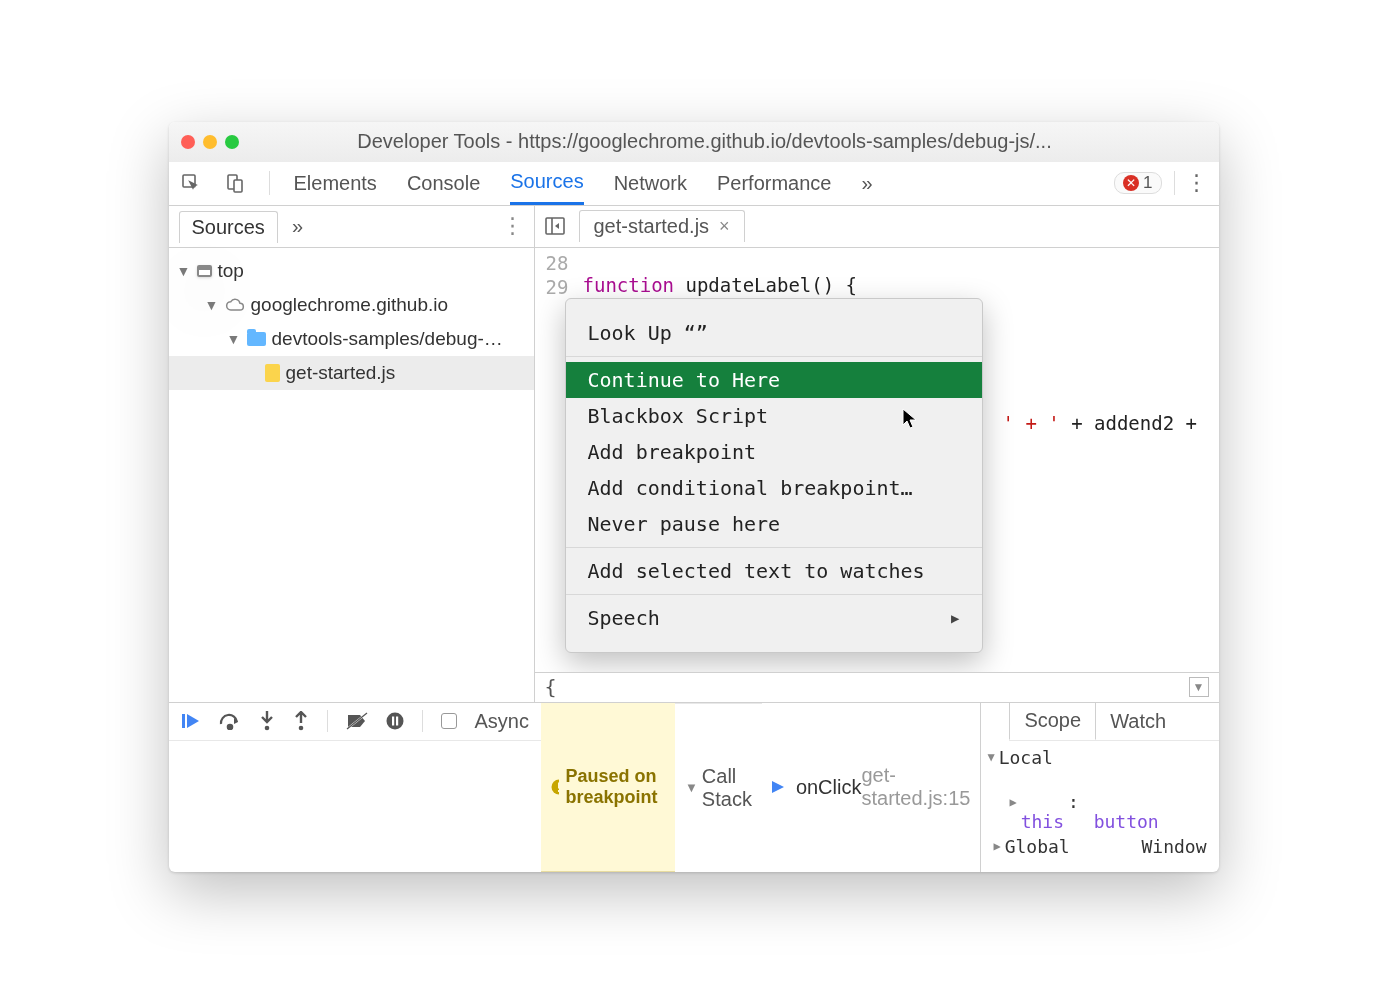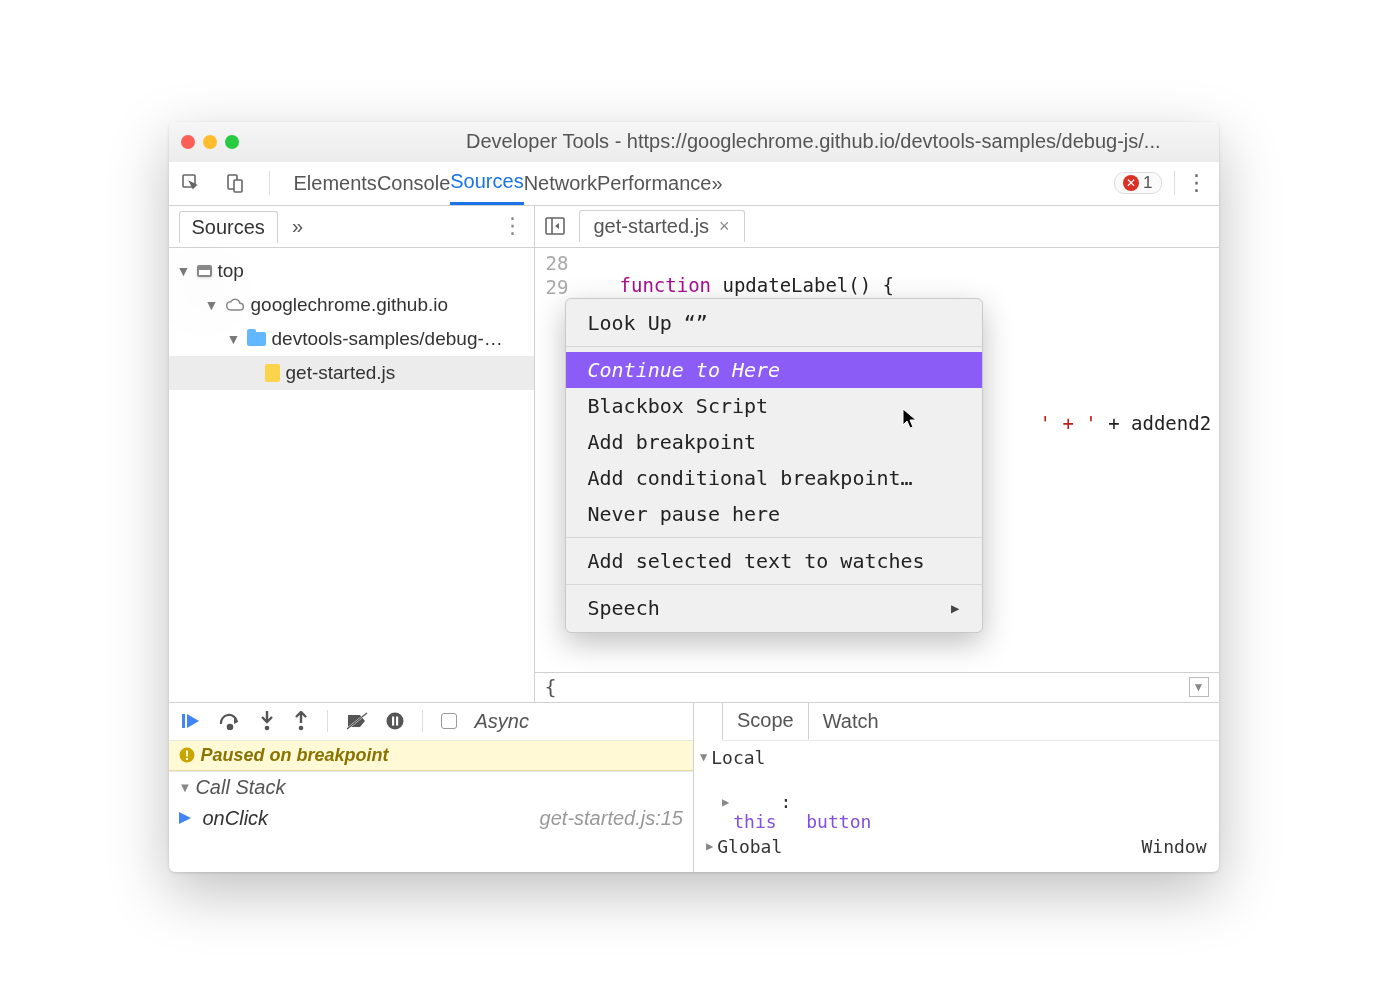--- a/index.html
+++ b/index.html
@@ -31,33 +31,33 @@
     display: flex;
     align-items: center;
     padding: 0 12px;
     gap: 10px;
   }
   .traffic { display: flex; gap: 8px; }
   .tl { width: 14px; height: 14px; border-radius: 50%; }
   .tl.r { background:#ff5f57; }
   .tl.y { background:#ffbd2e; }
   .tl.g { background:#28ca41; }
-  .titlebar .title { flex:1; text-align:right; color:#555; font-size:20px; white-space:nowrap; overflow:hidden; text-overflow:ellipsis; padding-right:46px;}
+  .titlebar .title { flex:1; text-align:center; color:#555; font-size:20px; white-space:nowrap; overflow:hidden; text-overflow:ellipsis; padding-right:46px;}
   .toolbar {
     height: 44px;
     border-bottom: 1px solid #d0d0d0;
     display: flex;
     align-items: center;
     gap: 24px;
     padding: 0 12px;
     color:#555;
   }
   .toolbar .iconbtn { width:20px; height:20px; display:flex; align-items:center; justify-content:center; color:#666; }
   .toolbar .divider { width:1px; height:24px; background:#ddd; }
-  .tabs { display:flex; align-items:center; height:100%; }
+  .tabs { display:flex; gap:30px; align-items:center; height:100%; }
   .tabs .tab { cursor:pointer; height:100%; display:flex; align-items:center; }
   .tabs .tab.active { color:#1a73e8; border-bottom:3px solid #1a73e8; }
   .toolbar .right { margin-left:auto; display:flex; align-items:center; gap:12px; }
   .errpill { display:flex; align-items:center; gap:4px; color:#555; background:#fafafa; border:1px solid #ddd; border-radius:10px; padding:0 8px; height:22px; font-size:17px; }
   .errcircle { width:16px; height:16px; border-radius:50%; background:#d93025; color:#fff; display:flex; align-items:center; justify-content:center; font-size:12px;}
   .content { flex:1; display:flex; min-height:0; }
   .left {
     width: 366px;
     border-right: 1px solid #d0d0d0;
     display:flex; flex-direction:column;
@@ -79,27 +79,27 @@
   .ficon.doc.none { background:#c9c9c9; }
   .ficon.doc.js { background:#fbd44c; }
   .right-pane { flex:1; display:flex; flex-direction:column; min-width:0; position:relative; }
   .rp-head { height:42px; border-bottom:1px solid #d0d0d0; display:flex; align-items:center; gap:14px; padding:0 10px; color:#555;}
   .rp-head .ftab { border:1px solid #d0d0d0; border-radius:3px 3px 0 0; border-bottom:none; padding:4px 14px; background:#fff; display:flex; align-items:center; gap:10px;}
   .rp-head .closex { color:#888; font-size:18px; }
   .editor { flex:1; display:flex; font-family: Menlo, Monaco, monospace; font-size:19px; position:relative; overflow:hidden; }
   .gutter { width:40px; background:#fff; color:#aaa; text-align:right; padding:4px 6px 0 0; user-select:none;}
   .gutter div { height:24px; }
   .code { flex:1; padding:4px 0 0 8px; white-space:pre; color:#222; overflow:hidden;}
-  .code div { height:24px;margin-left:37px; }
+  .code div { height:24px; }
   .kw { color:#aa0d91; }
   .str { color:#c41a16; }
   .footer-row { height:30px; border-top:1px solid #d0d0d0; display:flex; align-items:center; justify-content:space-between; padding:0 10px; color:#555;}
   .dropdownglyph { width:20px; height:20px; border:1px solid #bbb; display:flex; align-items:center; justify-content:center; color:#888; font-size:12px;}
   .bottom { height:170px; border-top:1px solid #d0d0d0; display:flex; }
-  .b-left { flex:1; border-right:1px solid #d0d0d0; display:flex; flex-direction:column;font-style:italic; }
+  .b-left { flex:1; border-right:1px solid #d0d0d0; display:flex; flex-direction:row; }
   .b-right { flex:1; display:flex; flex-direction:column; }
   .dbg-toolbar { height:38px; display:flex; align-items:center; gap:18px; padding:0 12px; color:#555; border-bottom:1px solid #e8e8e8;}
   .dbg-toolbar .sep { width:1px; height:22px; background:#ddd; }
   .dbg-toolbar .cb { width:16px; height:16px; border:1px solid #999; border-radius:3px; display:inline-block;}
   .paused { background:#fff9d6; color:#8a7300; font-weight:bold; padding:4px 10px; border-bottom:1px solid #e8dca0; display:flex; align-items:center; gap:6px; font-size:18px;}
   .section { padding:4px 10px; border-top:1px solid #e8e8e8; color:#555; display:flex; align-items:center; gap:4px;}
   .stackrow { padding:4px 10px; display:flex; justify-content:space-between; align-items:center;}
   .stackrow .fname { color:#999; }
   .scope-tabs { height:38px; display:flex; align-items:center; border-bottom:1px solid #e8e8e8;margin-left:28px; }
   .scope-tabs .stab { padding:0 14px; height:100%; display:flex; align-items:center; color:#555;}
@@ -109,27 +109,27 @@
   .purple { color:#8250df;margin-top:39px; }
   .scope-line { display:flex; justify-content:space-between; padding:2px 6px;}
   .ctxmenu {
     position:absolute;
     top:50px; left:30px;
     width:418px;
     background:#f0f0f0;
     border:1px solid #c9c9c9;
     border-radius:6px;
     box-shadow: 0 10px 30px rgba(0,0,0,0.25);
-    padding:6px 0;
+    padding:16px 0;
     font-size:20px;
     color:#222;
   }
   .ctxmenu .sepline { height:1px; background:#d8d8d8; margin:5px 0; }
   .ctxmenu .mi { padding:6px 22px; display:flex; align-items:center; justify-content:space-between;}
-  .ctxmenu .mi.hl { background:#8b5cf6; color:#fff;font-style:italic; }
+  .ctxmenu .mi.hl { background:#15803d; color:#fff; }
   .cursor { position:absolute; top:108px; left:335px; font-size:24px; z-index:30;}
   svg { display:block; }
 </style>
 </head>
 <body>
 
 <div class="window">
 
   <div class="titlebar">
     <div class="traffic">

